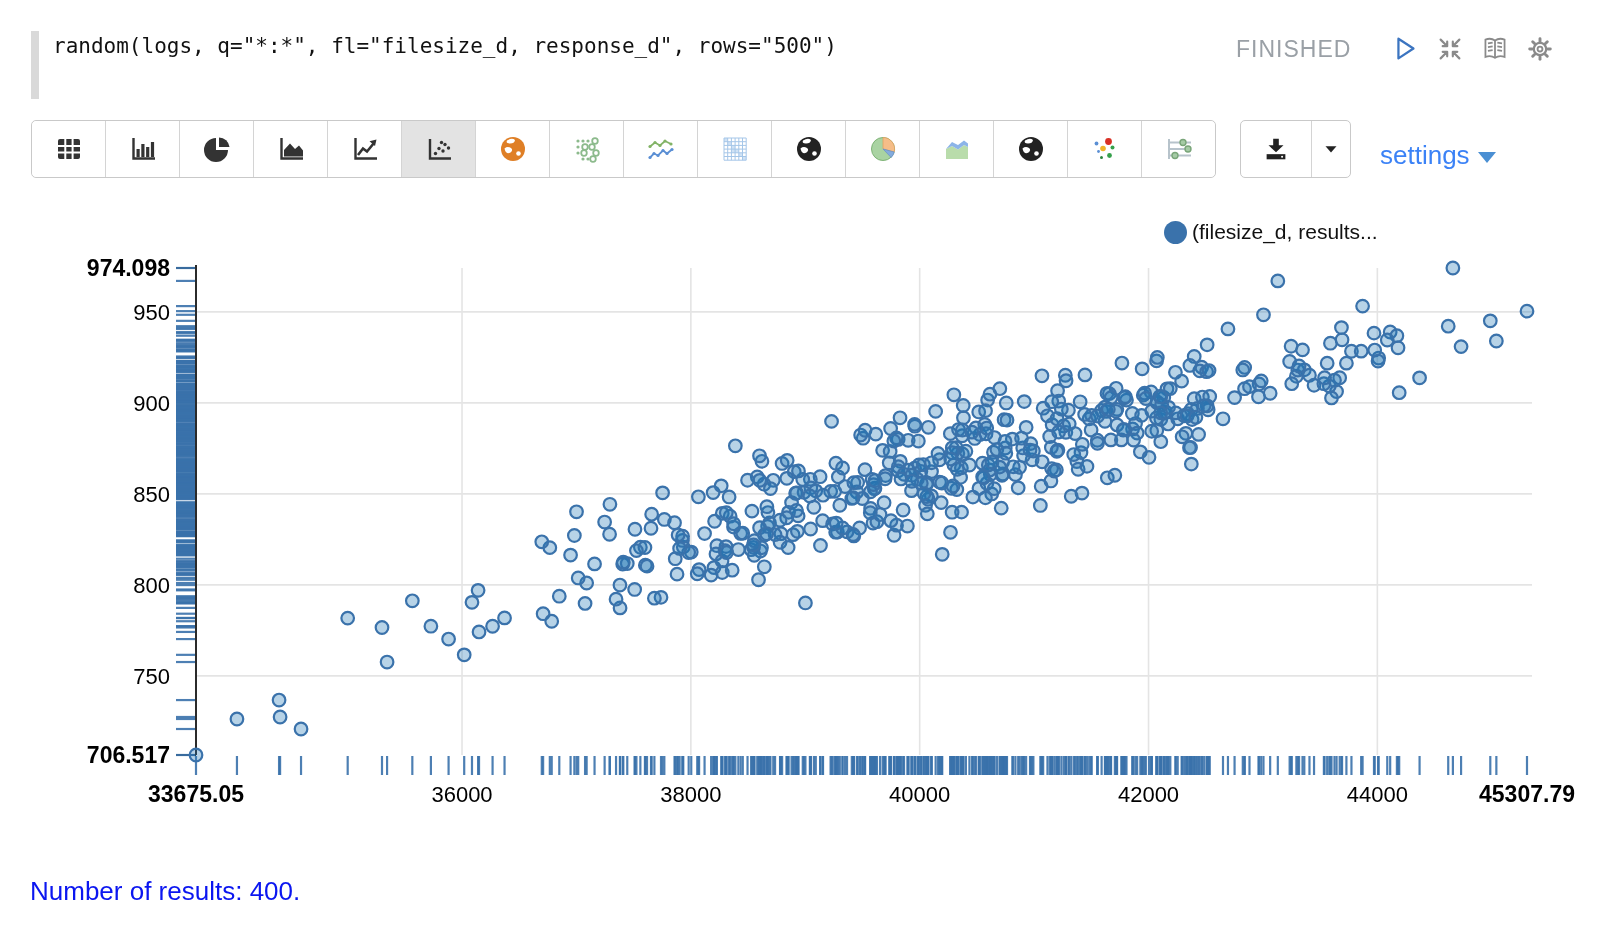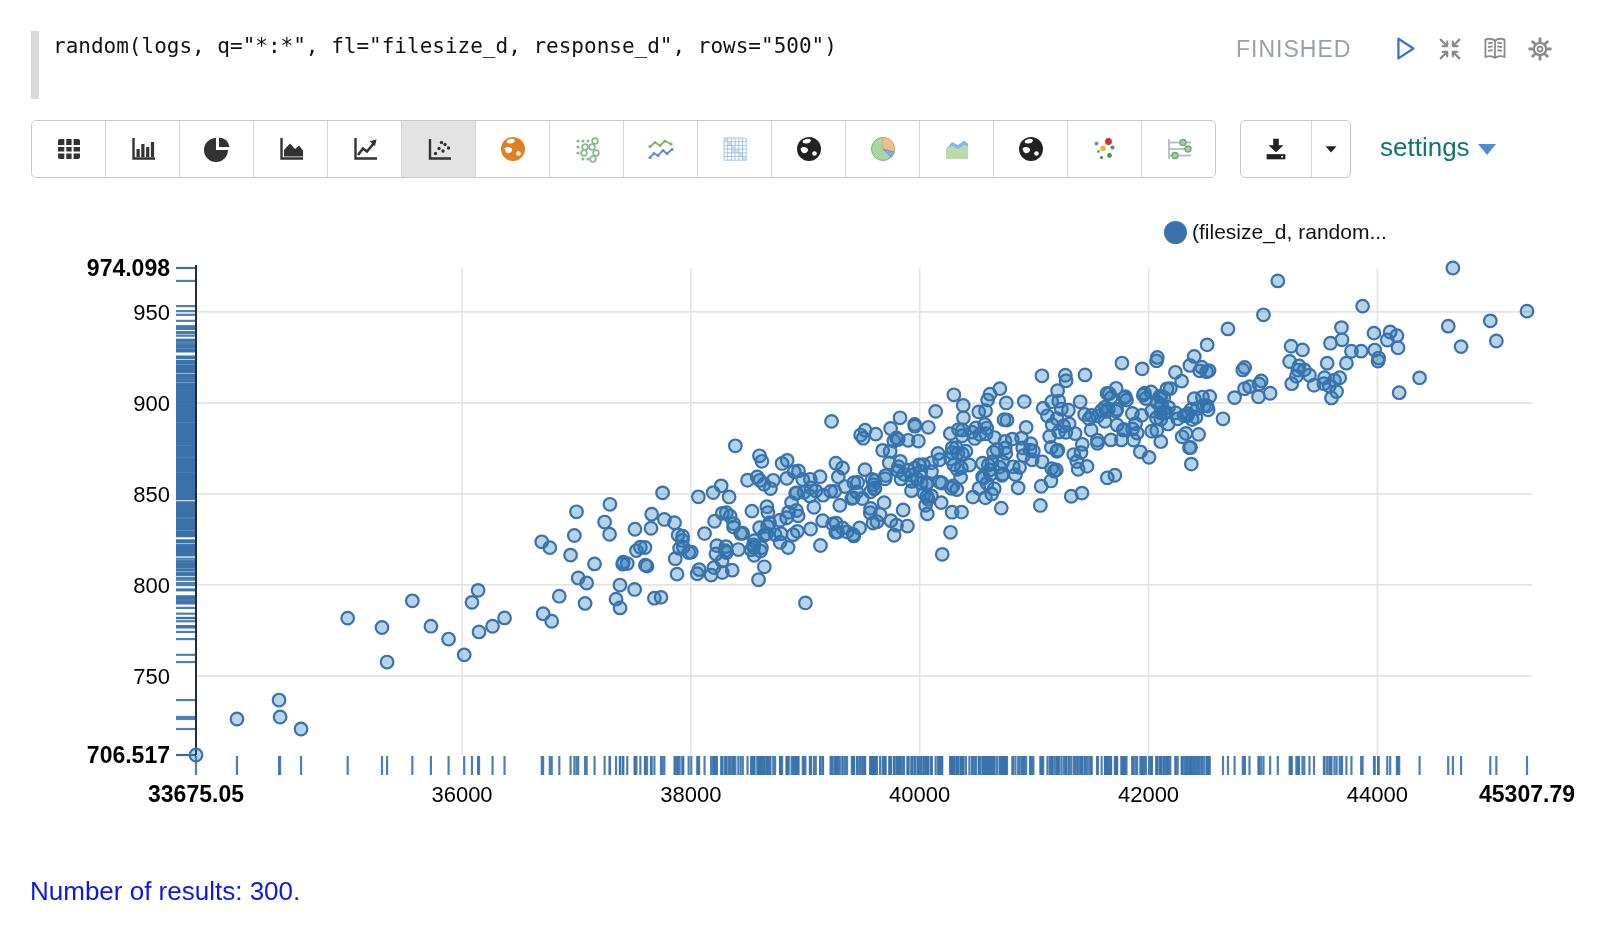--- a/index.html
+++ b/index.html
@@ -22,21 +22,21 @@
   .chart-btn:first-child{border-left:none;border-radius:5px 0 0 5px;}
   .chart-btn:last-child{border-radius:0 5px 5px 0;}
   .chart-btn.selected{background:#e3e3e3;}
   .chart-btn svg{width:32px;height:32px;}
 
   .dl-group{position:absolute;left:1240px;top:120px;display:flex;border:1px solid #c9c9c9;
             border-radius:5px;height:56px;background:#fff;}
   .dl-main{width:70px;display:flex;align-items:center;justify-content:center;cursor:pointer;}
   .dl-caret{width:38px;display:flex;align-items:center;justify-content:center;
             border-left:1px solid #d4d4d4;cursor:pointer;}
-  .settings-link{position:absolute;left:1380px;top:132px;font-size:26px;color:#0f766e;
+  .settings-link{position:absolute;left:1380px;top:140px;font-size:26px;color:#3b82f6;
                  cursor:pointer;display:flex;align-items:center;gap:8px;}
   .settings-caret{width:0;height:0;border-left:9px solid transparent;border-right:9px solid transparent;
                   border-top:11px solid #4a8fd3;margin-top:4px;}
 
   
   .chart-wrap{position:absolute;left:0;top:212px;width:1483px;height:600px;}
   .legend{position:absolute;left:1164px;top:220px;display:flex;align-items:center;gap:5px;}
   .legend-swatch{width:23px;height:23px;border-radius:50%;background:#3a72ab;}
   .legend-label{font-size:21px;color:#111;}
 
@@ -282,21 +282,21 @@
     </div>
   </div>
 
   <div class="settings-link">
     <span>settings</span>
     <span class="settings-caret"></span>
   </div>
 
   <div class="legend">
     <span class="legend-swatch"></span>
-    <span class="legend-label">(filesize_d, random...</span>
+    <span class="legend-label">(filesize_d, results...</span>
   </div>
 
   <div class="chart-wrap">
     <svg id="scatter-svg" width="1608" height="600">
         <line x1="462.01715932789665" x2="462.01715932789665" y1="56" y2="543" stroke="#e4e4e4" stroke-width="1.6"></line>
         <line x1="690.8540455645013" x2="690.8540455645013" y1="56" y2="543" stroke="#e4e4e4" stroke-width="1.6"></line>
         <line x1="919.690931801106" x2="919.690931801106" y1="56" y2="543" stroke="#e4e4e4" stroke-width="1.6"></line>
         <line x1="1148.5278180377106" x2="1148.5278180377106" y1="56" y2="543" stroke="#e4e4e4" stroke-width="1.6"></line>
         <line x1="1377.3647042743153" x2="1377.3647042743153" y1="56" y2="543" stroke="#e4e4e4" stroke-width="1.6"></line>
         <line x1="196" x2="1532" y1="463.86052073951447" y2="463.86052073951447" stroke="#e4e4e4" stroke-width="1.6"></line>
@@ -1817,15 +1817,15 @@
         <text x="196" y="590" text-anchor="middle" fill="#000000" font-size="23" font-family="&quot;Liberation Sans&quot;,sans-serif" font-weight="bold">33675.05</text>
         <text x="1527" y="590" text-anchor="middle" fill="#000000" font-size="23" font-family="&quot;Liberation Sans&quot;,sans-serif" font-weight="bold">45307.79</text>
         <text x="462.01715932789665" y="590" text-anchor="middle" fill="#000000" font-size="22" font-family="&quot;Liberation Sans&quot;,sans-serif" font-weight="normal">36000</text>
         <text x="690.8540455645013" y="590" text-anchor="middle" fill="#000000" font-size="22" font-family="&quot;Liberation Sans&quot;,sans-serif" font-weight="normal">38000</text>
         <text x="919.690931801106" y="590" text-anchor="middle" fill="#000000" font-size="22" font-family="&quot;Liberation Sans&quot;,sans-serif" font-weight="normal">40000</text>
         <text x="1148.5278180377106" y="590" text-anchor="middle" fill="#000000" font-size="22" font-family="&quot;Liberation Sans&quot;,sans-serif" font-weight="normal">42000</text>
         <text x="1377.3647042743153" y="590" text-anchor="middle" fill="#000000" font-size="22" font-family="&quot;Liberation Sans&quot;,sans-serif" font-weight="normal">44000</text>
       </svg>
   </div>
 
-  <div class="results-line">Number of results: 300.</div>
+  <div class="results-line">Number of results: 400.</div>
 
 </div>
 
 </body></html>

